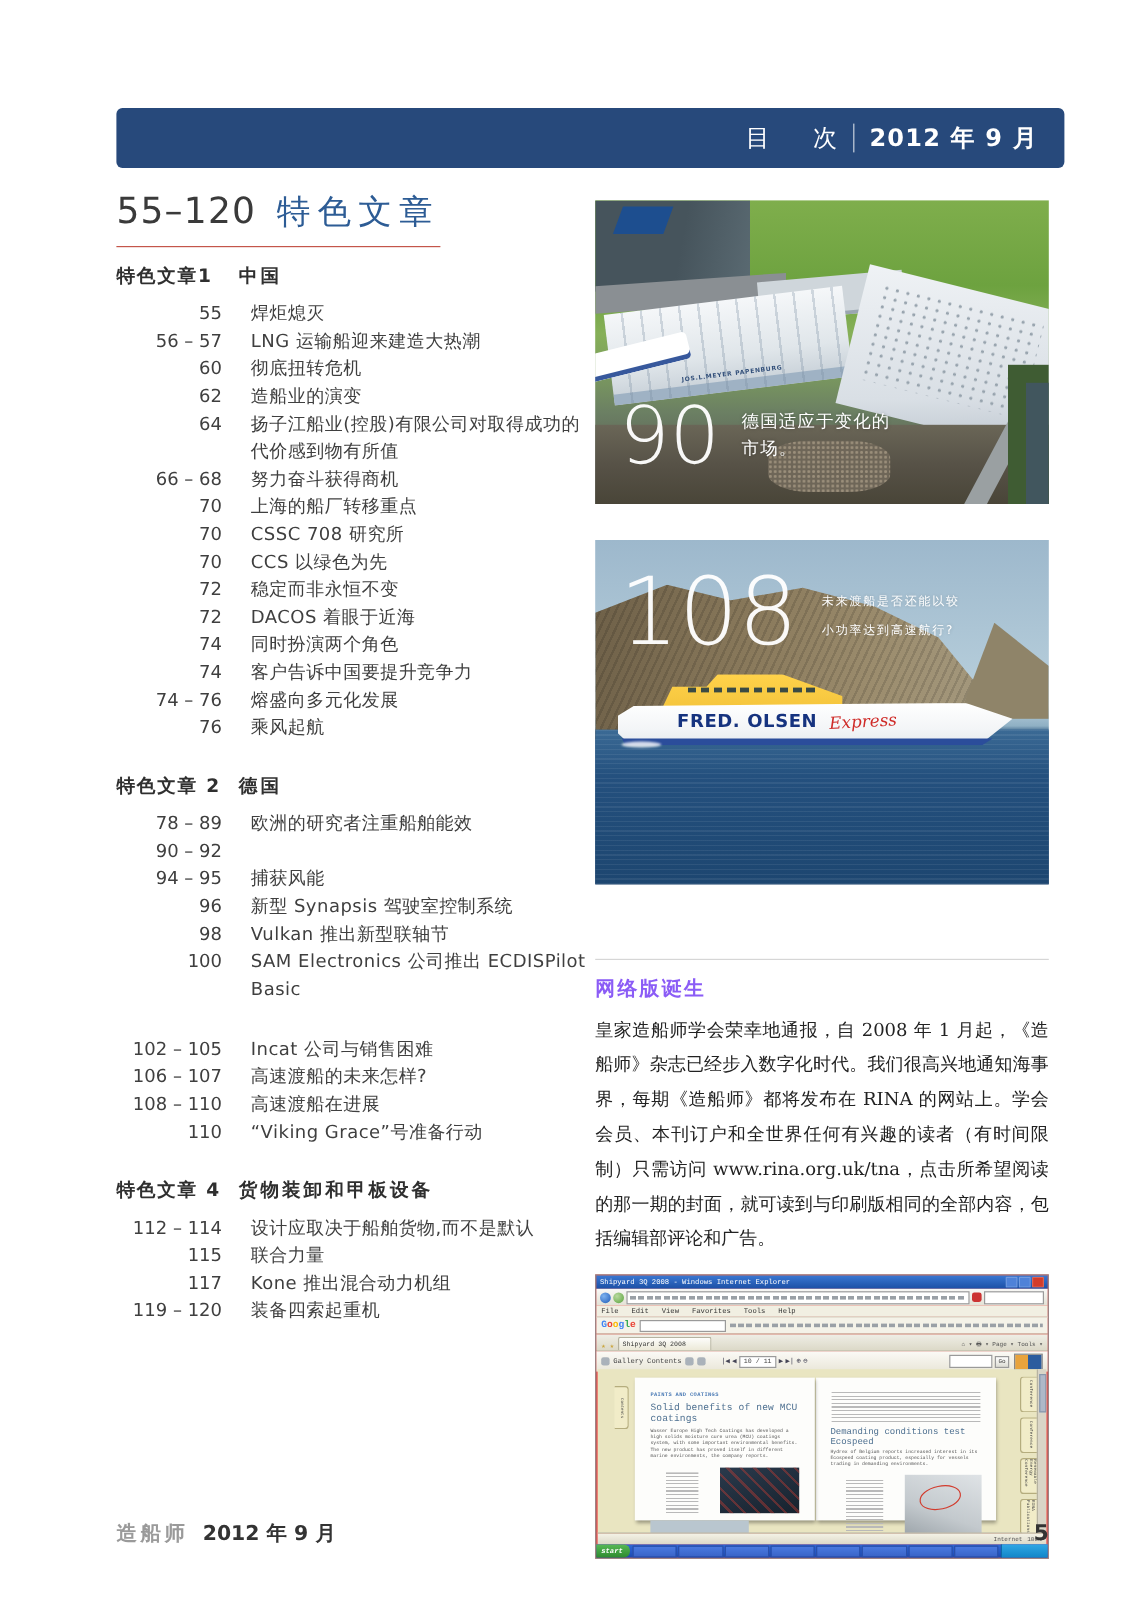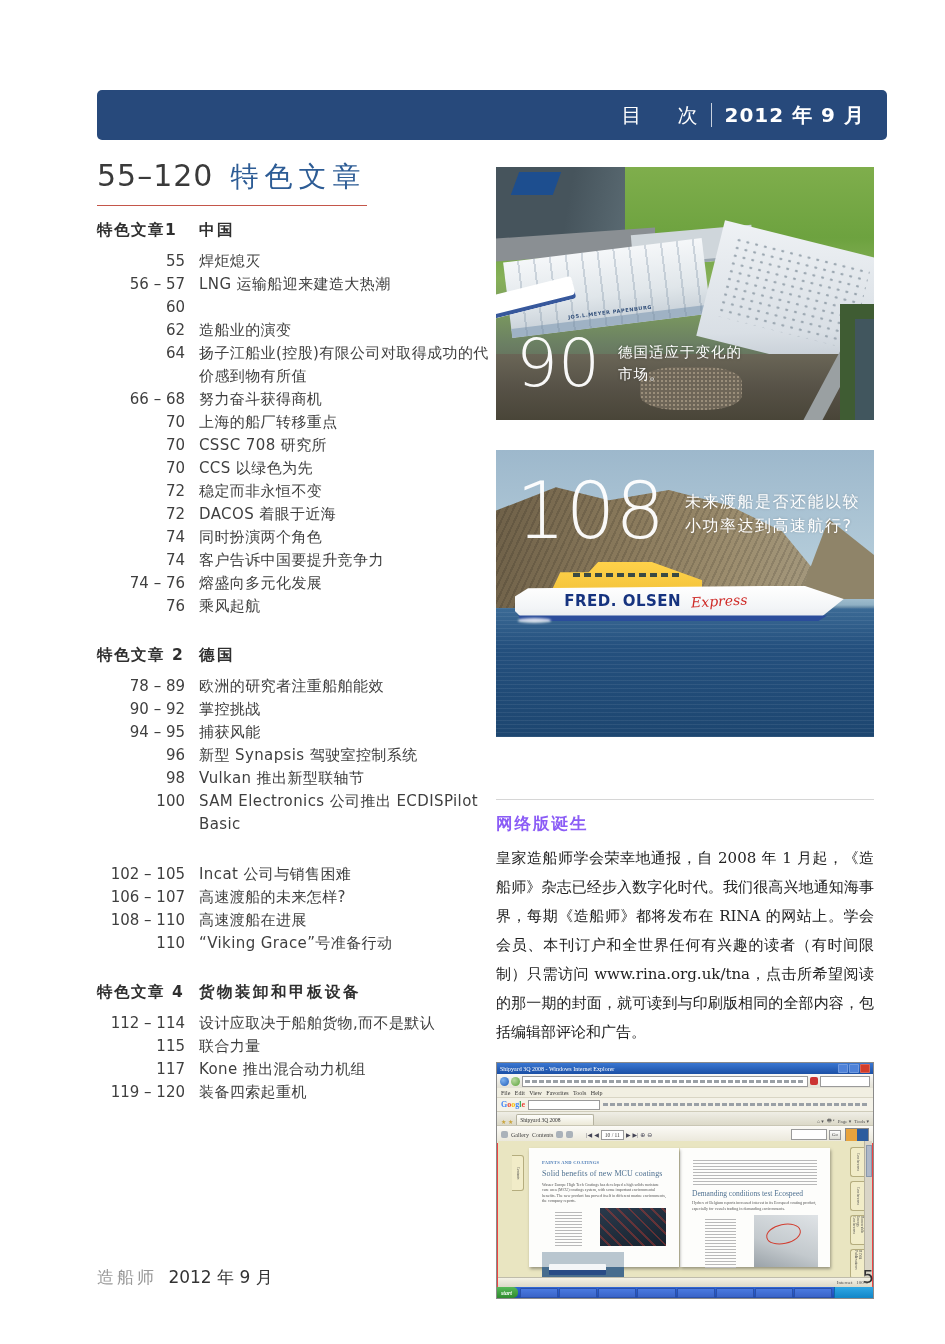--- a/index.html
+++ b/index.html
@@ -21,21 +21,21 @@
   .title-text{font-size:28px;color:#2d5c95;letter-spacing:6px;margin-left:12px;}
 
   
   .toc{position:absolute;left:97px;top:220px;width:392px;font-size:15px;}
   .toc-section{margin-bottom:27px;}
   .toc-heading{display:flex;font-weight:bold;color:#2f2f2f;margin-bottom:9px;font-size:15.5px;}
   .toc-heading .hlabel{width:88px;letter-spacing:1.5px;flex-shrink:0;}
   .toc-heading .htopic{margin-left:14px;letter-spacing:2.5px;}
   .toc-row{display:flex;line-height:23px;}
   .toc-pages{width:88px;text-align:right;flex-shrink:0;color:#3f3f3f;}
-  .toc-title{margin-left:14px;flex:1;letter-spacing:.4px;}
+  .toc-title{margin-left:24px;flex:1;letter-spacing:.4px;}
 
   
   .right-col{position:absolute;left:496px;top:167px;width:378px;}
 
   
   .photo1{height:253px;position:relative;overflow:hidden;
     background:linear-gradient(180deg,#7fae4c 0%,#6da23f 28%,#86b058 44%,#7d9e5e 55%,#6b7f63 70%,#5d6258 85%,#4d4f46 100%);}
   .p1-water-tl{position:absolute;left:0;top:0;width:34%;height:30%;
     background:linear-gradient(100deg,#46545c 55%,#5a6a72 100%);}
   .p1-bluebuilding{position:absolute;left:5%;top:2%;width:11%;height:9%;background:#1d4e8f;transform:skewX(-20deg);}
@@ -93,32 +93,32 @@
   .p2-waterline{position:absolute;left:1%;bottom:10%;width:94%;height:9%;background:#2b4d9b;
     clip-path:polygon(0 0,100% 0,97% 100%,1% 100%);}
   .p2-brand{position:absolute;left:15%;top:44%;white-space:nowrap;}
   .p2-brand .fred{font-weight:bold;color:#16337f;font-size:15px;letter-spacing:.5px;}
   .p2-brand .express{color:#cf2b28;font-style:italic;font-size:14px;margin-left:5px;
     font-family:"DejaVu Serif","Liberation Serif",serif;display:inline-block;transform:rotate(-3deg);}
   .p2-wake{position:absolute;left:1%;bottom:8%;width:10%;height:7%;background:rgba(255,255,255,.8);
     border-radius:50%;filter:blur(1px);}
   .photo-overlay2{position:absolute;left:20px;top:26px;display:flex;color:#fff;}
   .photo-num2{font-size:78px;font-weight:300;line-height:.9;opacity:.96;}
-  .photo-cap2{margin-left:20px;font-size:16px;line-height:24px;padding-top:14px;letter-spacing:1.5px;
+  .photo-cap2{margin-left:20px;font-size:10px;line-height:24px;padding-top:14px;letter-spacing:1.5px;
     text-shadow:0 0 3px rgba(0,0,0,.2);}
 
   
   .rule{margin-top:62px;height:1px;background:#d6d6d6;}
   .web-heading{margin-top:13px;color:#8b5cf6;font-weight:bold;font-size:16.5px;letter-spacing:2px;}
   .web-body{margin-top:9px;font-family:"DejaVu Serif","Liberation Serif",serif;font-size:15px;
     line-height:29px;text-align:justify;color:#222;}
 
   
   .browser{margin-top:5px;width:376px;height:235px;border:1px solid #8a8a8a;background:#ef4444;
-    position:relative;font-family:Liberation Serif, serif;}
+    position:relative;font-family:Liberation Mono, monospace;}
   .b-titlebar{height:11px;background:linear-gradient(#3a77d2,#1b4fa5);display:flex;align-items:center;
     padding:0 3px;color:#fff;font-size:6px;}
   .b-titlebar .t{flex:1;overflow:hidden;white-space:nowrap;}
   .b-btn{width:8px;height:7px;margin-left:1px;border:1px solid #fff3;border-radius:1px;background:#4f82d8;}
   .b-btn.close{background:#d33c2a;}
   .b-addr{height:14px;background:linear-gradient(#f8f8f6,#e3e1d5);display:flex;align-items:center;padding:0 3px;gap:2px;}
   .b-circ{width:9px;height:9px;border-radius:50%;background:radial-gradient(circle at 35% 35%,#7db2ef,#1f5bb8);flex-shrink:0;}
   .b-circ.fwd{background:radial-gradient(circle at 35% 35%,#b9d9a0,#58a33a);}
   .b-url{flex:1;height:9px;background:#fff;border:1px solid #9a9a9a;display:flex;align-items:center;padding:0 2px;}
   .fakeline{height:3px;background:repeating-linear-gradient(90deg,#9aa0a6 0 5px,transparent 5px 7px);flex:1;}
@@ -184,21 +184,21 @@
   .b-taskbar{position:absolute;left:0;right:0;bottom:0;height:11px;background:linear-gradient(#3168d5,#2456c5 60%,#1c49ae);
     display:flex;align-items:center;}
   .b-start{height:11px;background:linear-gradient(#57b957,#2e8b2e);color:#fff;font-size:6px;font-style:italic;
     font-weight:bold;border-radius:0 5px 5px 0;padding:0 6px 0 4px;display:flex;align-items:center;}
   .b-tasks{flex:1;display:flex;gap:1px;padding:0 2px;}
   .b-task{flex:1;height:8px;background:linear-gradient(#4a7ae0,#3a64c8);border:1px solid #2a50aa;border-radius:1px;}
   .b-tray{width:38px;height:11px;background:linear-gradient(#2fa7e4,#1286c8);border-left:1px solid #0e6aa8;}
 
   
   .footer{position:absolute;left:97px;right:71px;top:1266px;display:flex;justify-content:space-between;
-    align-items:baseline;font-size:17px;}
+    align-items:baseline;font-size:17px;font-weight:bold;}
   .f-mag{color:#9a9a9a;letter-spacing:3px;}
   .f-issue{color:#333;margin-left:6px;}
   .f-page{color:#333;font-size:18px;}
 </style>
 </head>
 <body>
 
 <div class="page">
 
   <header class="topbar">
@@ -229,20 +229,21 @@
           </div>
 
           <div class="toc-row">
             <span class="toc-pages">56 – 57</span>
             <span class="toc-title">LNG 运输船迎来建造大热潮</span>
           </div>
 
 
           <div class="toc-row">
             <span class="toc-pages">60</span>
+            <span class="toc-title">彻底扭转危机</span>
           </div>
 
           <div class="toc-row">
             <span class="toc-pages">62</span>
             <span class="toc-title">造船业的演变</span>
           </div>
 
           <div class="toc-row">
             <span class="toc-pages">64</span>
             <span class="toc-title">扬子江船业(控股)有限公司对取得成功的代价感到物有所值</span>
@@ -307,21 +308,20 @@
       </div>
       <div>
 
           <div class="toc-row">
             <span class="toc-pages">78 – 89</span>
             <span class="toc-title">欧洲的研究者注重船舶能效</span>
           </div>
 
           <div class="toc-row">
             <span class="toc-pages">90 – 92</span>
-            <span class="toc-title">掌控挑战</span>
           </div>
 
           <div class="toc-row">
             <span class="toc-pages">94 – 95</span>
             <span class="toc-title">捕获风能</span>
           </div>
 
           <div class="toc-row">
             <span class="toc-pages">96</span>
             <span class="toc-title">新型 Synapsis 驾驶室控制系统</span>

